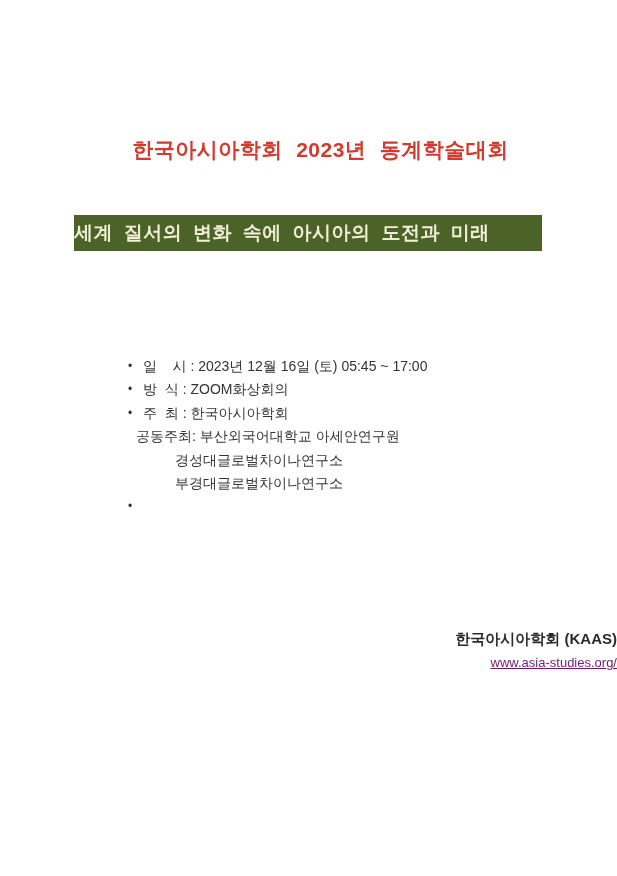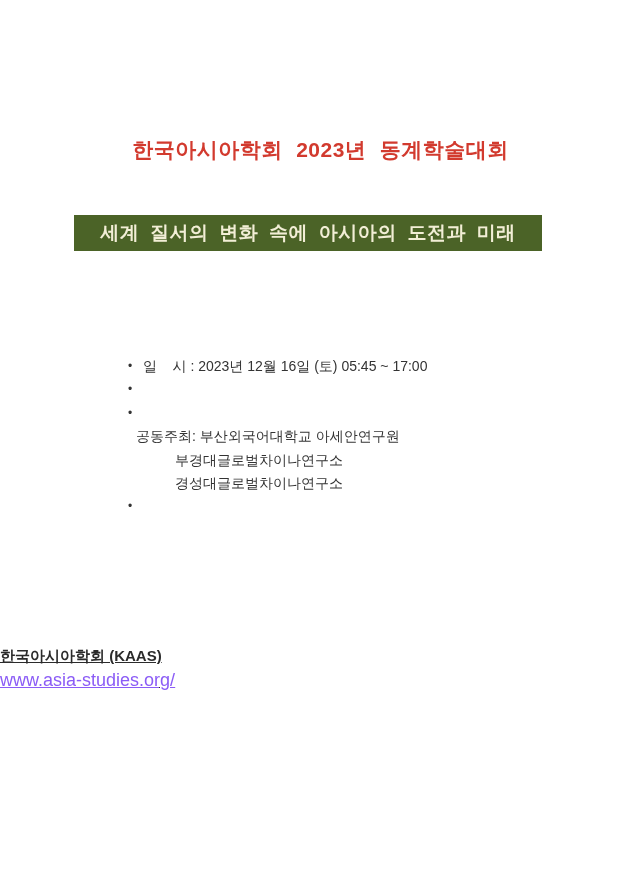--- a/index.html
+++ b/index.html
@@ -28,21 +28,21 @@
   .banner {
     position: absolute;
     top: 215px;
     left: 74px;
     width: 468px;
     height: 36px;
     background: #4b6327;
     color: #f2eed6;
     font-size: 19px;
     font-weight: bold;
-    text-align: center;
+    text-align: left;
     line-height: 36px;
     letter-spacing: 0.5px;
     word-spacing: 5px;
     white-space: pre;
   }
   .details {
     position: absolute;
     top: 355px;
     left: 128px;
     font-size: 14px;
@@ -56,36 +56,35 @@
   }
   .row .bullet {
     width: 15px;
     font-size: 12px;
   }
   .ind-id  { padding-left: 32px; }
   .ind-co  { padding-left: 8px;  }
   .ind-sub { padding-left: 47px; }
   .footer {
     position: absolute;
-    top: 647px;
+    top: 630px;
     left: 0;
     width: 100%;
-    text-align: left;
+    text-align: right;
     color: #2b2b2b;
-    text-decoration: underline;
   }
   .footer .org {
     font-size: 15px;
     font-weight: bold;
     margin-bottom: 4px;
     white-space: pre;
   }
   .footer .link {
-    font-size: 18px;
-    color: #8b5cf6;
+    font-size: 13px;
+    color: #701a75;
     text-decoration: underline;
     cursor: pointer;
   }
 </style>
 </head>
 <body>
 
 <div class="page">
 
   <div class="doc-title">한국아시아학회 2023년 동계학술대회</div>
@@ -94,37 +93,39 @@
 
   <div class="details">
 
     <div class="row">
       <span class="bullet">•</span>
       <span class="txt">일    시 : 2023년 12월 16일 (토) 05:45 ~ 17:00</span>
     </div>
 
     <div class="row">
       <span class="bullet">•</span>
+      <span class="txt">방  식 : ZOOM화상회의</span>
     </div>
 
 
     <div class="row">
       <span class="bullet">•</span>
+      <span class="txt">주  최 : 한국아시아학회</span>
     </div>
 
     <div class="row ind-co">
       <span class="txt">공동주최: 부산외국어대학교 아세안연구원</span>
     </div>
 
     <div class="row ind-sub">
-      <span class="txt">부경대글로벌차이나연구소</span>
+      <span class="txt">경성대글로벌차이나연구소</span>
     </div>
 
     <div class="row ind-sub">
-      <span class="txt">경성대글로벌차이나연구소</span>
+      <span class="txt">부경대글로벌차이나연구소</span>
     </div>
 
     <div class="row">
       <span class="bullet">•</span>
     </div>
 
   </div>
 
   <div class="footer">
     <div class="org">한국아시아학회 (KAAS)</div>

